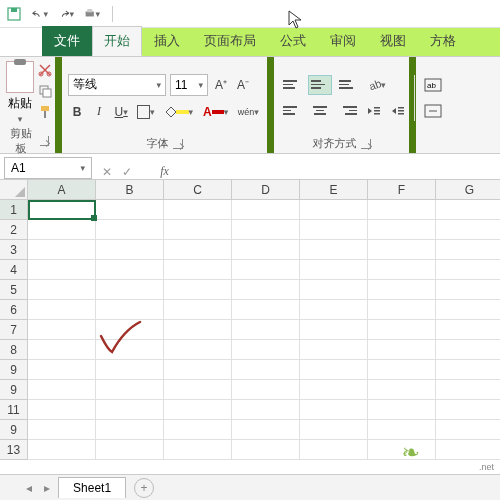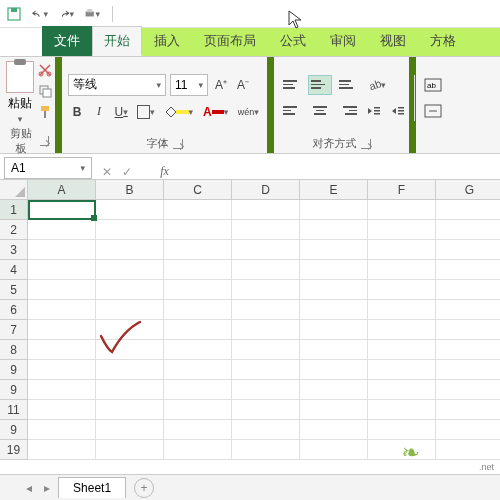--- a/index.html
+++ b/index.html
@@ -333,21 +333,21 @@
       <div class="rowh">3</div>
       <div class="rowh">4</div>
       <div class="rowh">5</div>
       <div class="rowh">6</div>
       <div class="rowh">7</div>
       <div class="rowh">8</div>
       <div class="rowh">9</div>
       <div class="rowh">9</div>
       <div class="rowh">11</div>
       <div class="rowh">9</div>
-      <div class="rowh">19</div>
+      <div class="rowh">13</div>
     </div>
   <div class="cells" id="cells">
       <div class="crow">
         <div class="cell"></div>
         <div class="cell"></div>
         <div class="cell"></div>
         <div class="cell"></div>
         <div class="cell"></div>
         <div class="cell"></div>
         <div class="cell"></div>

